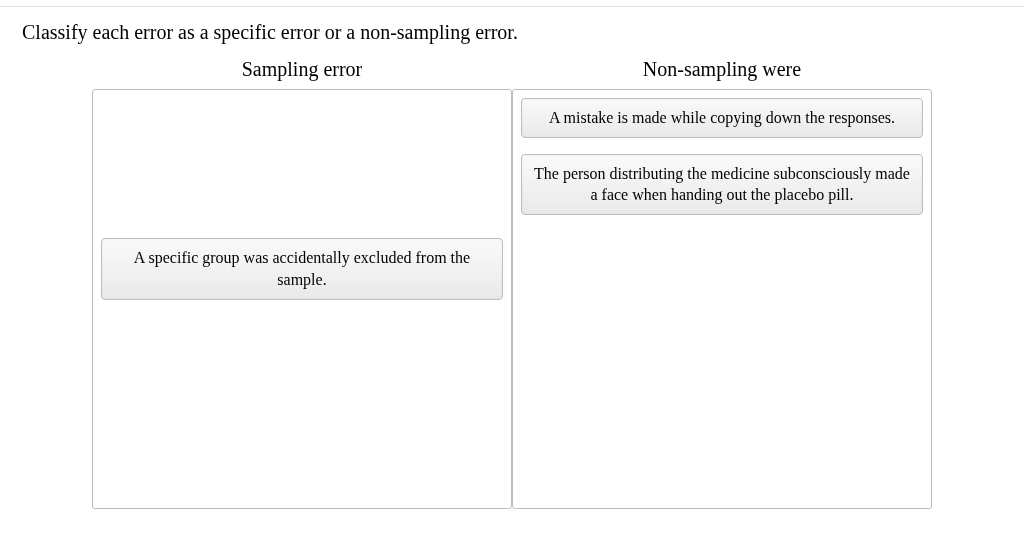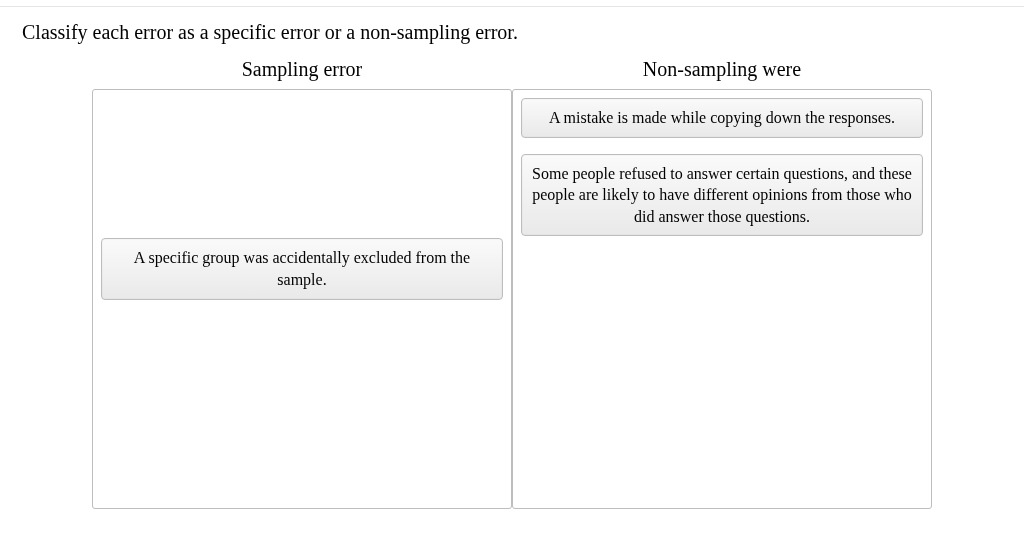--- a/index.html
+++ b/index.html
@@ -84,17 +84,17 @@
       <div class="spacer-sm"></div>
       <div class="chip">A specific group was accidentally excluded from the sample.</div>
       <div class="spacer-md"></div>
     </div>
   </div>
 
   <div class="col">
     <div class="col-heading">Non-sampling were</div>
     <div class="dropzone">
       <div class="chip">A mistake is made while copying down the responses.</div>
-      <div class="chip">Some people refused to answer certain questions, and these people are likely to have different opinions from those who did answer those questions.</div>
+      <div class="chip">The person distributing the medicine subconsciously made a face when handing out the placebo pill.</div>
     </div>
   </div>
 
 </div>
 
 </body></html>

